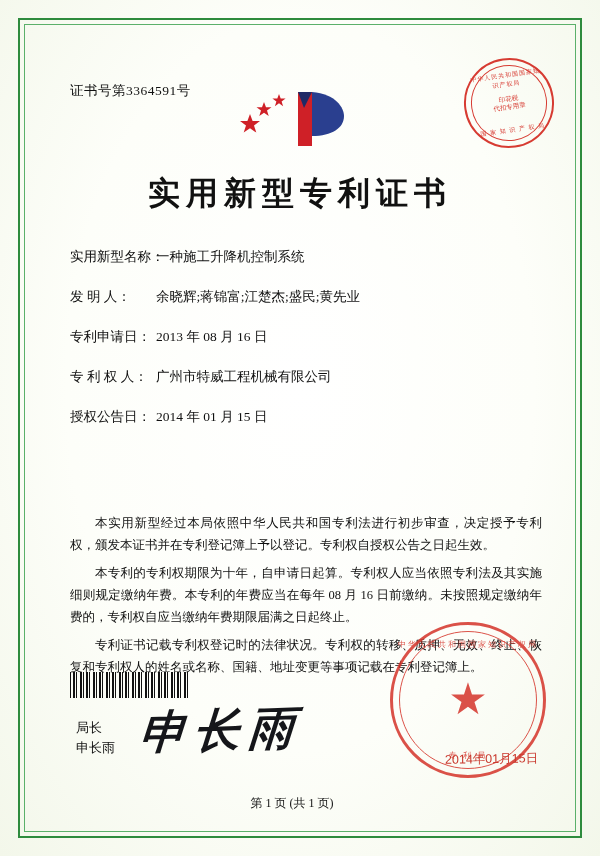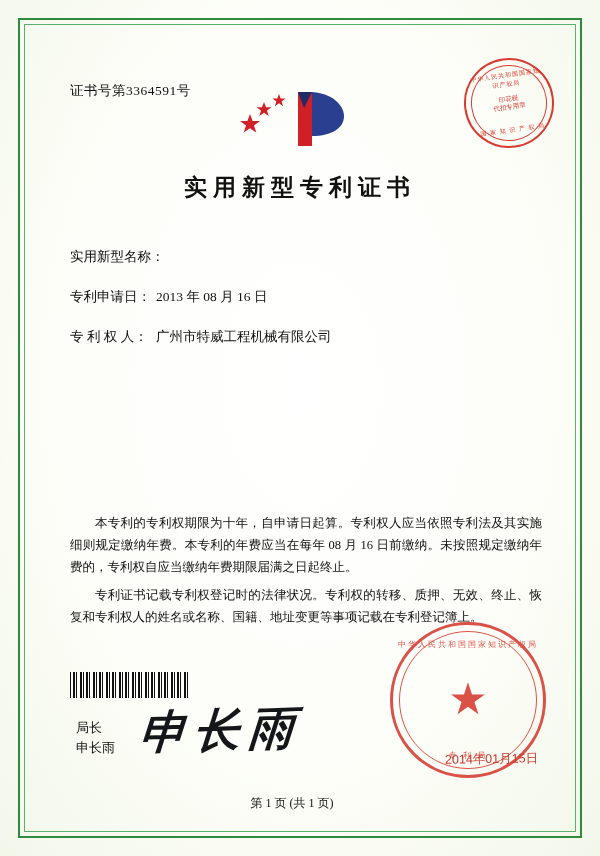--- a/index.html
+++ b/index.html
@@ -66,21 +66,21 @@
   }
   
   .logo{
     position:absolute;left:0;right:0;top:78px;
     display:flex;justify-content:center;align-items:flex-end;height:72px;
   }
   
   .title{
     position:absolute;left:0;right:0;top:172px;
     text-align:center;
-    font-size:23px;font-weight:bold;letter-spacing:6px;
+    font-size:32px;font-weight:bold;letter-spacing:6px;
     color:#111;
     font-family:"Liberation Serif", serif;
   }
   
   .fields{
     position:absolute;left:70px;right:60px;top:248px;
   }
   .field{
     display:flex;align-items:baseline;
     margin-bottom:22px;
@@ -186,32 +186,42 @@
       <path d="M72 8 C96 10, 104 24, 104 32 C104 44, 92 52, 72 52 Z" fill="#2a3f8f"></path>
       <polygon points="58,8 72,8 64,24" fill="#1f2a66"></polygon>
     </svg>
   </div>
 
   <div class="title">实用新型专利证书</div>
 
   <div class="fields">
     <div class="field">
       <div class="lab">实用新型名称：</div>
+      <div class="val">一种施工升降机控制系统</div>
+    </div>
+    <div class="field">
+      <div class="lab">发 明 人：</div>
+      <div class="val">余晓辉;蒋锦富;江楚杰;盛民;黄先业</div>
     </div>
     <div class="field">
       <div class="lab">专利申请日：</div>
       <div class="val">2013 年 08 月 16 日</div>
     </div>
     <div class="field">
       <div class="lab">专 利 权 人：</div>
       <div class="val">广州市特威工程机械有限公司</div>
     </div>
+    <div class="field">
+      <div class="lab">授权公告日：</div>
+      <div class="val">2014 年 01 月 15 日</div>
+    </div>
   </div>
 
   <div class="paras">
+    <p>本实用新型经过本局依照中华人民共和国专利法进行初步审查，决定授予专利权，颁发本证书并在专利登记簿上予以登记。专利权自授权公告之日起生效。</p>
     <p>本专利的专利权期限为十年，自申请日起算。专利权人应当依照专利法及其实施细则规定缴纳年费。本专利的年费应当在每年 08 月 16 日前缴纳。未按照规定缴纳年费的，专利权自应当缴纳年费期限届满之日起终止。</p>
     <p>专利证书记载专利权登记时的法律状况。专利权的转移、质押、无效、终止、恢复和专利权人的姓名或名称、国籍、地址变更等事项记载在专利登记簿上。</p>
   </div>
 
   <div class="barcode"></div>
 
   <div class="sig-label">
     <div>局长</div>
     <div>申长雨</div>
   </div>

